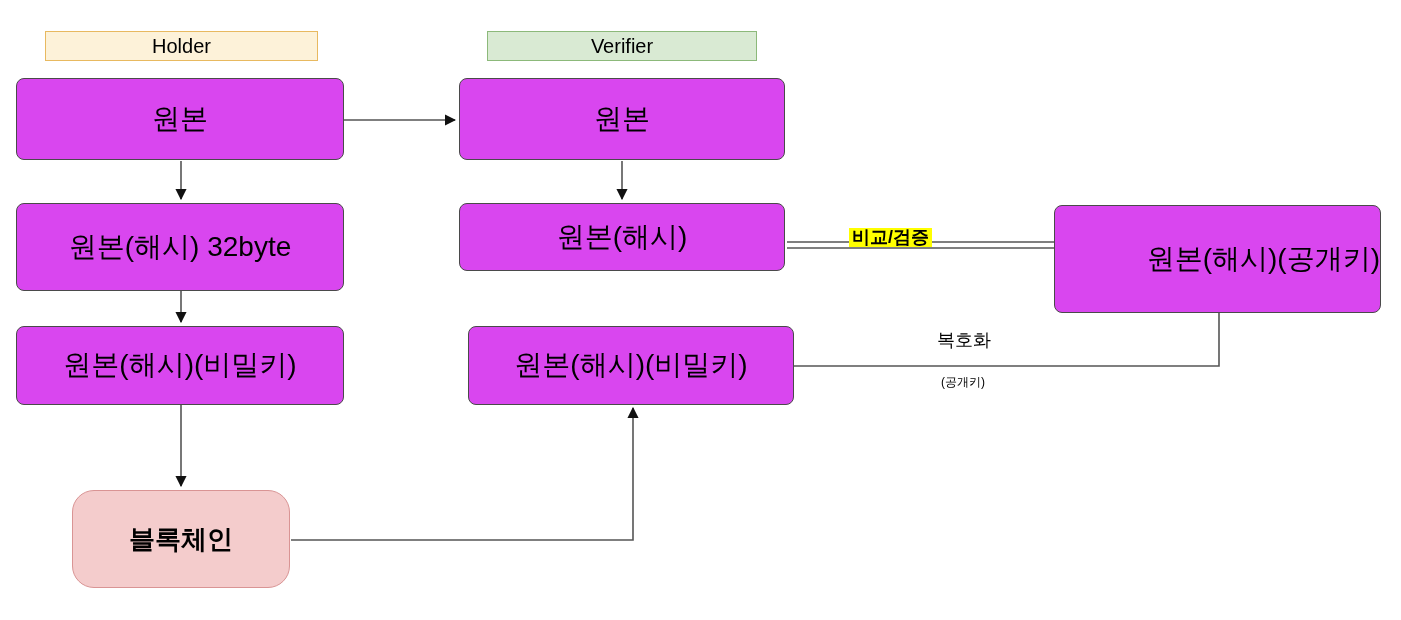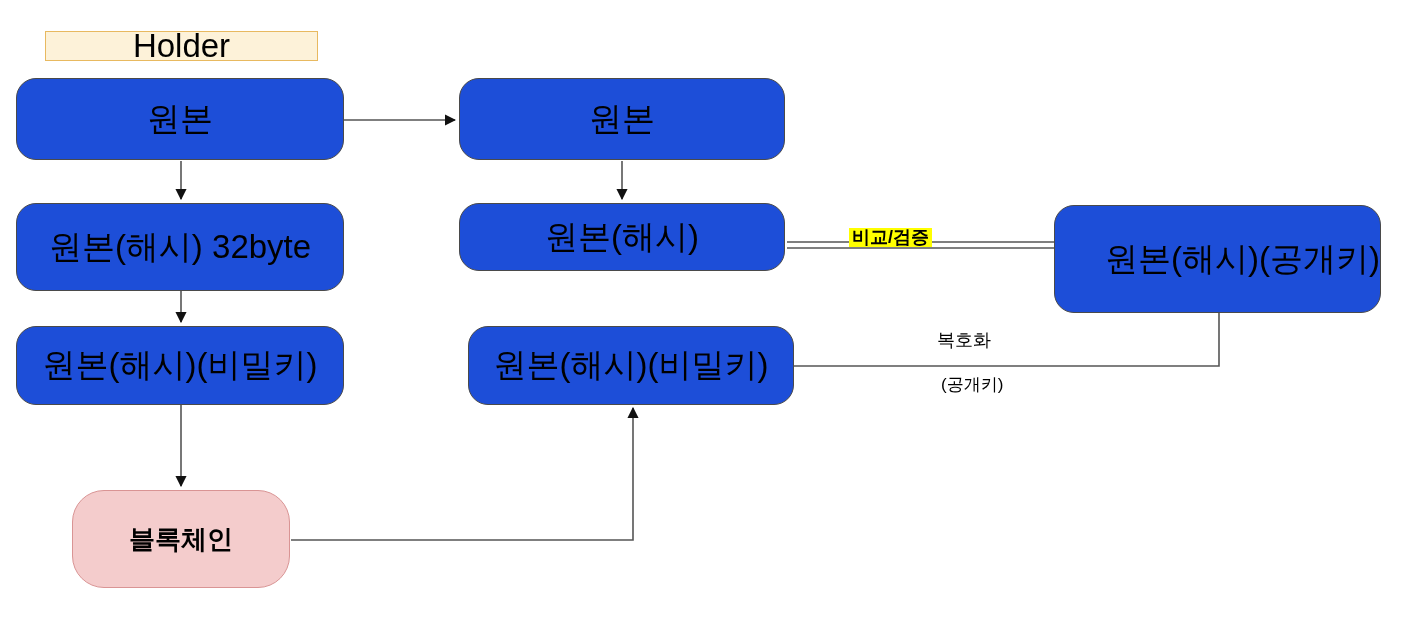--- a/index.html
+++ b/index.html
@@ -25,42 +25,42 @@
     height: 620px;
     pointer-events: none;
   }
   .node {
     position: absolute;
     box-sizing: border-box;
     display: flex;
     align-items: center;
     justify-content: center;
     text-align: center;
-    background: #1d4ed8;
+    background: #d946ef;
     border: 1.4px solid #4a4a4a;
-    border-radius: 20px;
-    font-size: 33px;
+    border-radius: 8px;
+    font-size: 28px;
     color: #000000;
     line-height: 1.1;
     z-index: 2;
   }
   .node.blockchain {
     background: #f4cccc;
     border: 1.4px solid #d99494;
-    border-radius: 32px;
+    border-radius: 22px;
     font-weight: bold;
     font-size: 26px;
   }
   .swimlane {
     position: absolute;
     box-sizing: border-box;
     display: flex;
     align-items: center;
     justify-content: center;
-    font-size: 33px;
+    font-size: 20px;
     color: #000000;
     z-index: 2;
   }
   .swimlane.holder {
     background: #fdf2d9;
     border: 1.2px solid #e8b960;
   }
   .swimlane.verifier {
     background: #d9ead3;
     border: 1.2px solid #8cb97a;
@@ -76,21 +76,21 @@
   .edge-label.highlight {
     background: #ffff00;
     font-weight: bold;
     padding: 0 3px;
   }
   .edge-label.plain {
     background: #ffffff;
     padding: 0 6px;
   }
   .edge-label.sub {
-    font-size: 17px;
+    font-size: 12px;
     background: transparent;
     padding: 0;
   }
 </style>
 </head>
 <body>
 
 <div id="canvas">
 
   <svg id="edges" viewBox="0 0 1401 620" width="1401" height="620" xmlns="http://www.w3.org/2000/svg">
@@ -115,20 +115,23 @@
 
     <path d="M 794 366 L 1219 366 L 1219 292" stroke="#555555" stroke-width="1.6" fill="none" marker-end="url(#arrow)"></path>
 
     <path d="M 291 540 L 633 540 L 633 408" stroke="#555555" stroke-width="1.6" fill="none" marker-end="url(#arrow)"></path>
   </svg>
 
   <div class="swimlane holder" style="left:45px; top:31px; width:273px; height:30px;">
     <span>Holder</span>
   </div>
 
+  <div class="swimlane verifier" style="left:487px; top:31px; width:270px; height:30px;">
+    <span>Verifier</span>
+  </div>
 
   <div class="node" style="left:16px; top:78px; width:328px; height:82px;">
     <span>원본</span>
   </div>
 
   <div class="node" style="left:16px; top:203px; width:328px; height:88px;">
     <span>원본(해시) 32byte</span>
   </div>
 
   <div class="node" style="left:16px; top:326px; width:328px; height:79px;">

